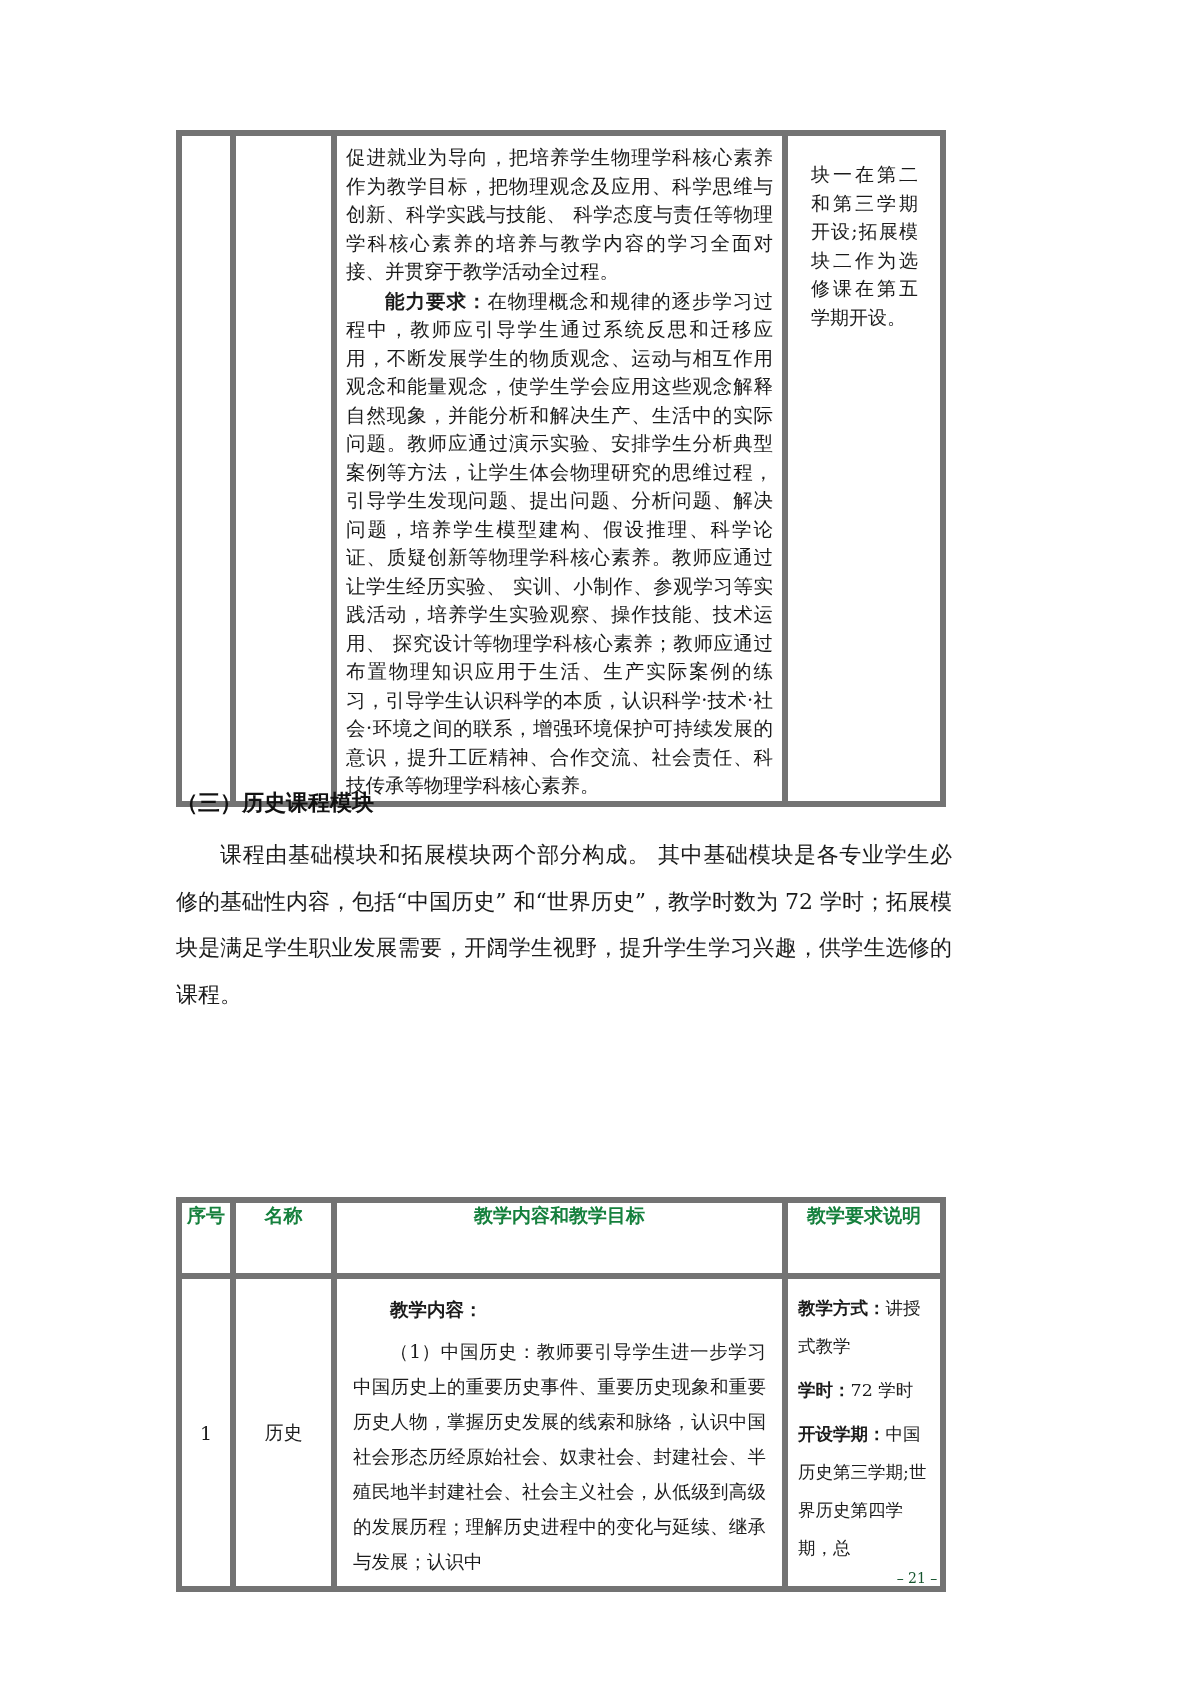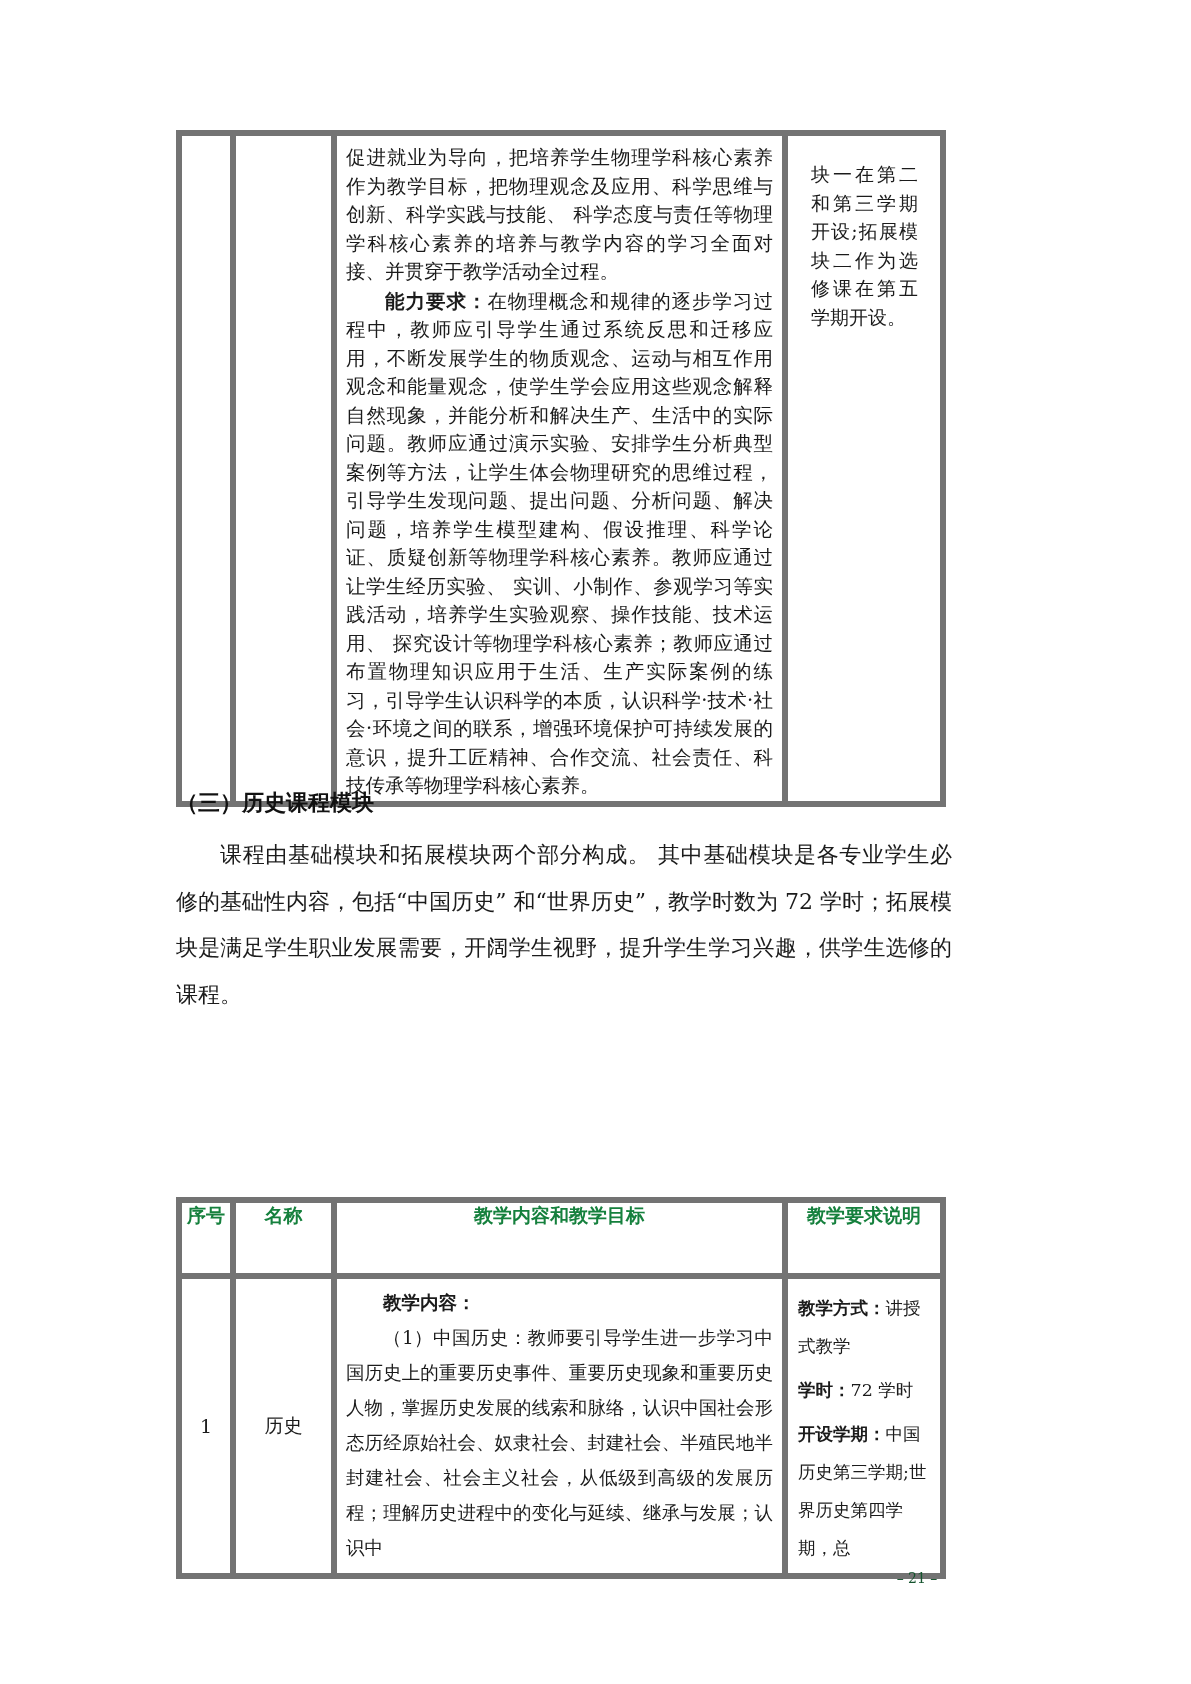--- a/index.html
+++ b/index.html
@@ -52,21 +52,21 @@
     height:70px;vertical-align:middle;text-align:center;
     font-family:"DejaVu Sans", sans-serif;
     font-size:19px;font-weight:bold;color:#15803d;
   }
   .t2 .drow td{height:252px;}
   .t2 .center{
     vertical-align:middle;text-align:center;
     font-size:19px;
   }
   .t2 .c3b{padding:6px 9px 0 9px;}
-  .t2 .c3b p{margin:0;font-size:18.5px;line-height:35px;text-align:justify;text-indent:2em;}
+  .t2 .c3b p{margin:7px;font-size:18.5px;line-height:35px;text-align:justify;text-indent:2em;}
   .t2 .c4b{padding:10px 4px 0 10px;}
   .t2 .c4b p{margin:0 0 6px 0;font-size:17.5px;line-height:38px;text-align:left;}
   .pagenum{
     position:absolute;left:852px;top:1570px;width:130px;
     text-align:center;font-size:14px;color:#14532d;
   }
 </style>
 </head>
 <body>
 

